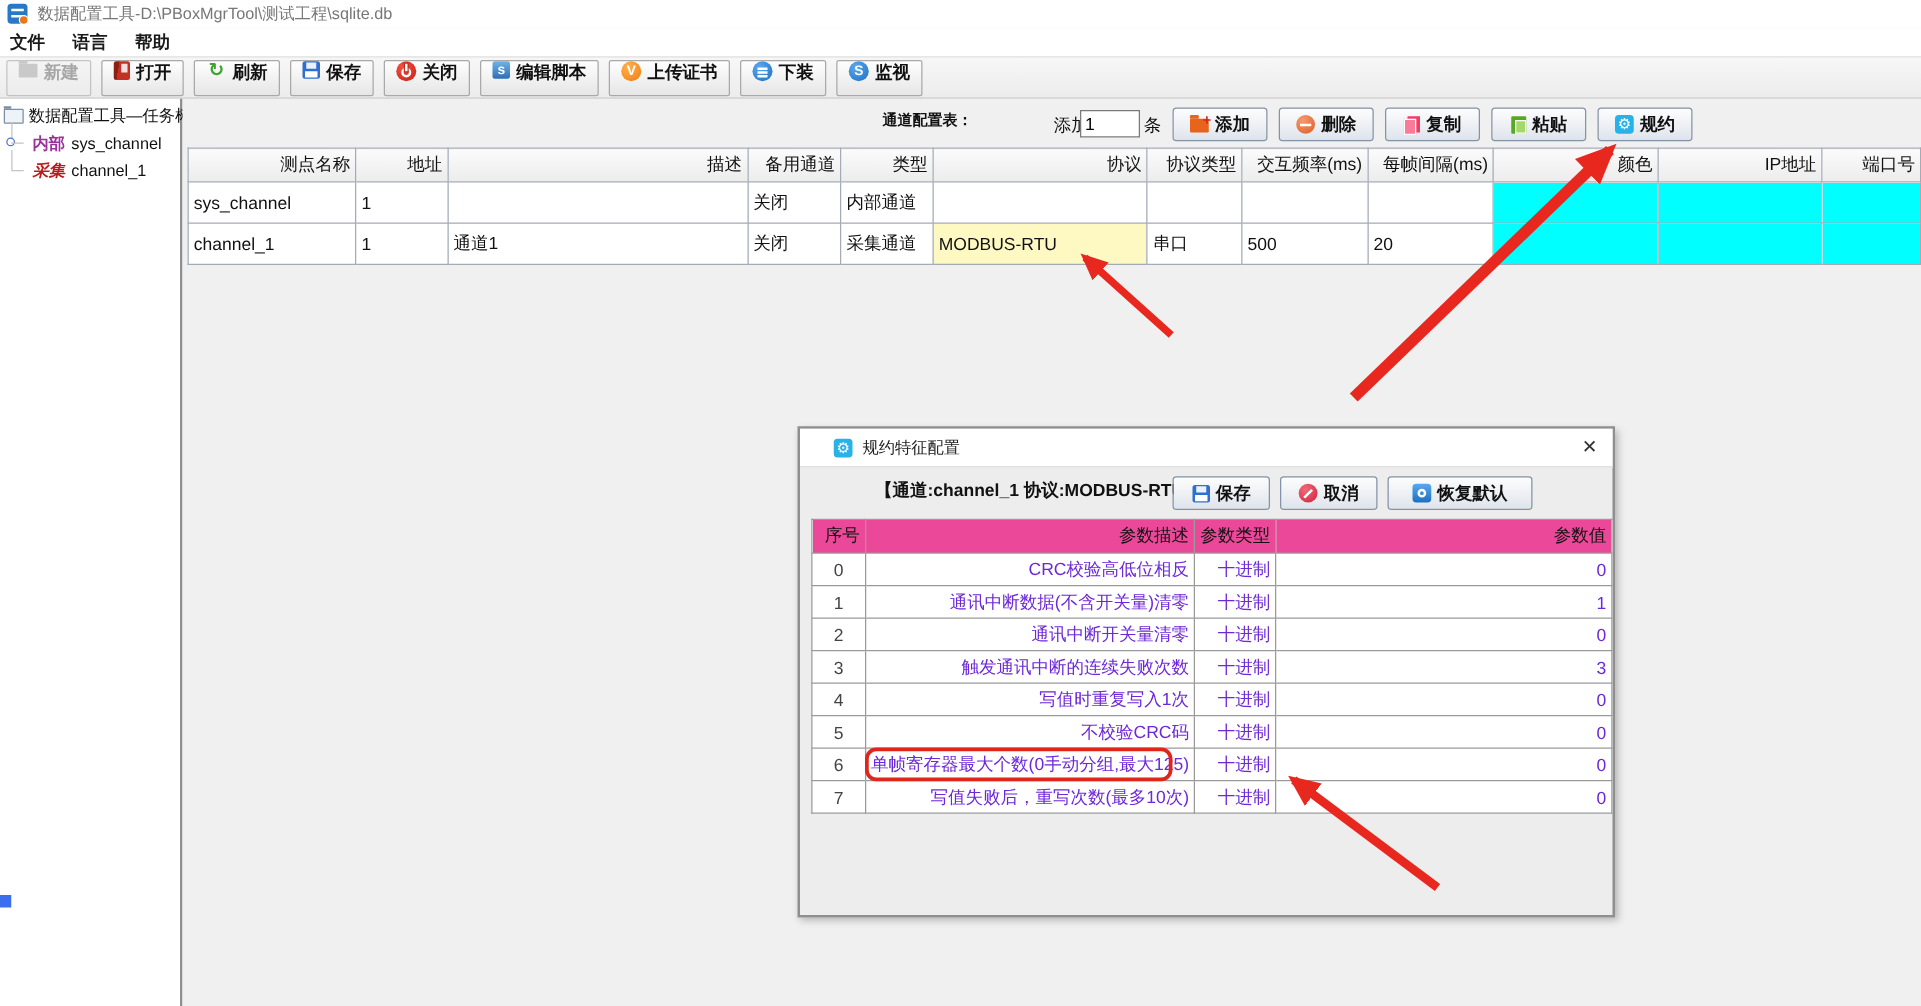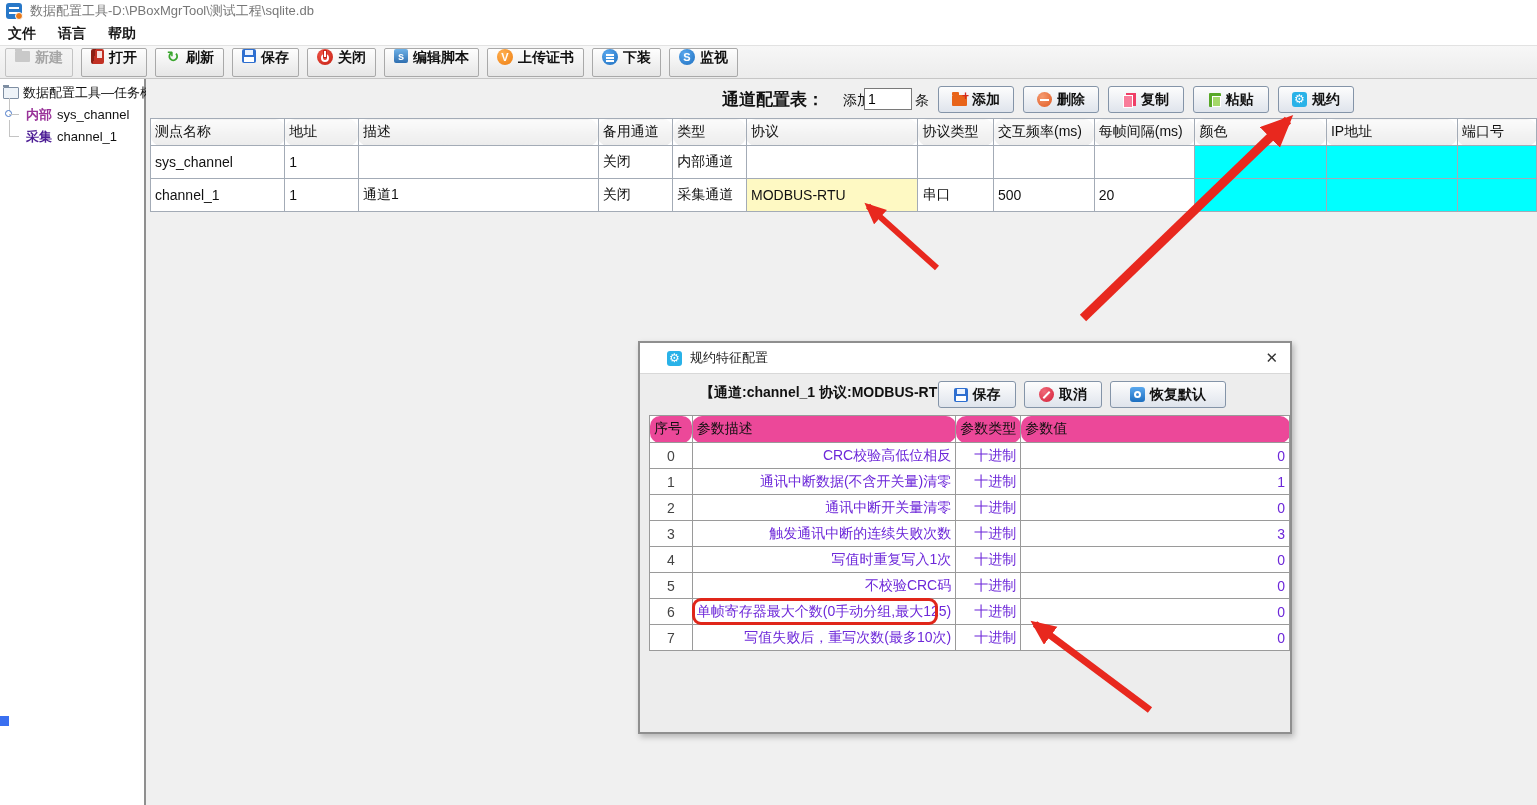--- a/index.html
+++ b/index.html
@@ -66,31 +66,31 @@
   .folder-icon{width:14px;height:10px;border:1px solid #7e8ea2;background:#eef3f8;border-radius:1px;margin-right:4px;position:relative;flex:none;}
   .folder-icon::before{content:'';position:absolute;left:-1px;top:-3px;width:6px;height:2px;background:#7e8ea2;}
   .tree-item{position:relative;padding:2px 0 2px 26px;white-space:nowrap;}
   .tree-item::before{content:'';position:absolute;left:9px;top:-6px;width:1px;height:16px;background:#c4c4c4;}
   .tree-item::after{content:'';position:absolute;left:9px;top:10px;width:10px;height:1px;background:#c4c4c4;}
   .tree-item .handle{position:absolute;left:5px;top:6px;width:7px;height:7px;border:1.5px solid #4a78c8;border-radius:50%;background:#fff;box-sizing:border-box;}
   .tree-tag{font-weight:700;margin-right:5px;}
   #tree-scroll-corner{position:absolute;left:0;top:716px;width:9px;height:10px;background:#3a6ff0;}
   
   #main{position:absolute;left:146px;top:79px;width:1391px;height:726px;background:#f0f0f0;overflow:hidden;}
-  #ctl-title{position:absolute;left:576px;top:9px;font-size:17px;font-weight:700;color:#111;}
+  #ctl-title{position:absolute;left:560px;top:9px;font-size:12px;font-weight:700;color:#111;}
   #add-label{position:absolute;left:697px;top:13px;font-size:14px;}
   #add-count{position:absolute;left:718px;top:9px;width:40px;height:20px;border:1px solid #7a7a7a;font-size:14px;padding:0 3px;background:#fff;}
   #add-unit{position:absolute;left:769px;top:13px;font-size:14px;}
   #action-buttons{position:absolute;left:792px;top:7px;display:flex;gap:9px;}
   .sbtn{height:27px;display:flex;align-items:center;justify-content:center;background:linear-gradient(#fdfdfd,#dfe4ec);border:1px solid #8494a8;border-radius:3px;cursor:pointer;box-sizing:border-box;}
   .sbtn .slabel{font-weight:700;font-size:14px;margin-left:5px;}
   
   table.grid{border-collapse:collapse;table-layout:fixed;background:#fff;}
   table.grid th,table.grid td{border:1px solid #a3abb6;font-weight:400;font-size:14px;padding:0 4px;overflow:hidden;white-space:nowrap;box-sizing:border-box;}
-  table.grid th{background:linear-gradient(#fbfbfb,#ececec);text-align:left;border-radius:10px;}
+  table.grid th{background:linear-gradient(#fbfbfb,#ececec);text-align:right;}
   #channel-table-wrap{position:absolute;left:4px;top:39px;}
   #channel-table th{height:27px;}
   #channel-table td{height:33px;}
   #channel-table td.cyan{background:#00ffff;}
   #channel-table td.selected{background:#fef9c3;}
   
   #dialog{position:absolute;left:638px;top:341px;width:654px;height:393px;background:#ededed;border:2px solid #8f8f8f;box-sizing:border-box;z-index:5;box-shadow:2px 3px 6px rgba(0,0,0,.25);}
   #dialog-titlebar{position:relative;height:30px;background:#fff;border-bottom:1px solid #d8d8d8;display:flex;align-items:center;padding-left:19px;}
   #dialog-titlebar .gear-cyan-icon{margin:0 8px;}
   #dialog-title{font-size:13px;color:#222;}
@@ -161,21 +161,21 @@
     </div>
   </div>
 
 <div id="tree">
   <div class="tree-root">
     <span class="folder-icon icon"></span>
     <span>数据配置工具—任务树</span>
   </div>
   <div id="tree-items">
       <div class="tree-item"><span class="handle"></span><span class="tree-tag" style="color: rgb(153, 51, 153);">内部</span><span>sys_channel</span></div>
-      <div class="tree-item"><span class="tree-tag" style="color: #4c1d95;">采集</span><span>channel_1</span></div>
+      <div class="tree-item"><span class="tree-tag" style="color: #b91c1c; font-style: italic;">采集</span><span>channel_1</span></div>
     </div>
 </div>
 <div id="tree-scroll-corner"></div>
 
 <div id="main">
   <span id="ctl-title">通道配置表：</span>
   <span id="add-label">添加</span>
   <input id="add-count" value="1" style="">
   <span id="add-unit">条</span>
   <div id="action-buttons">

